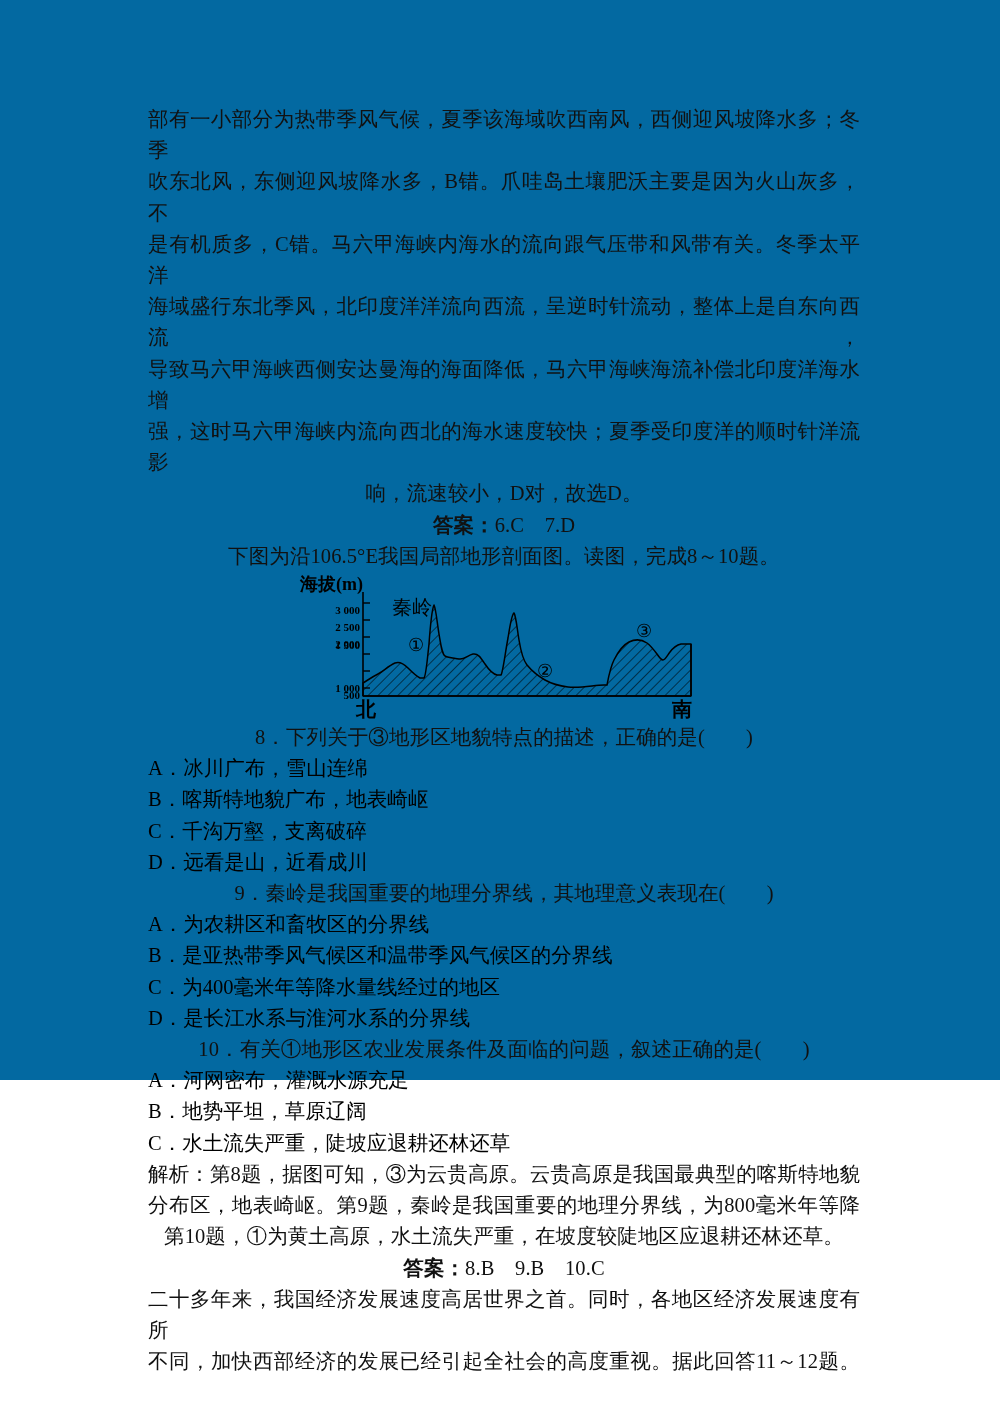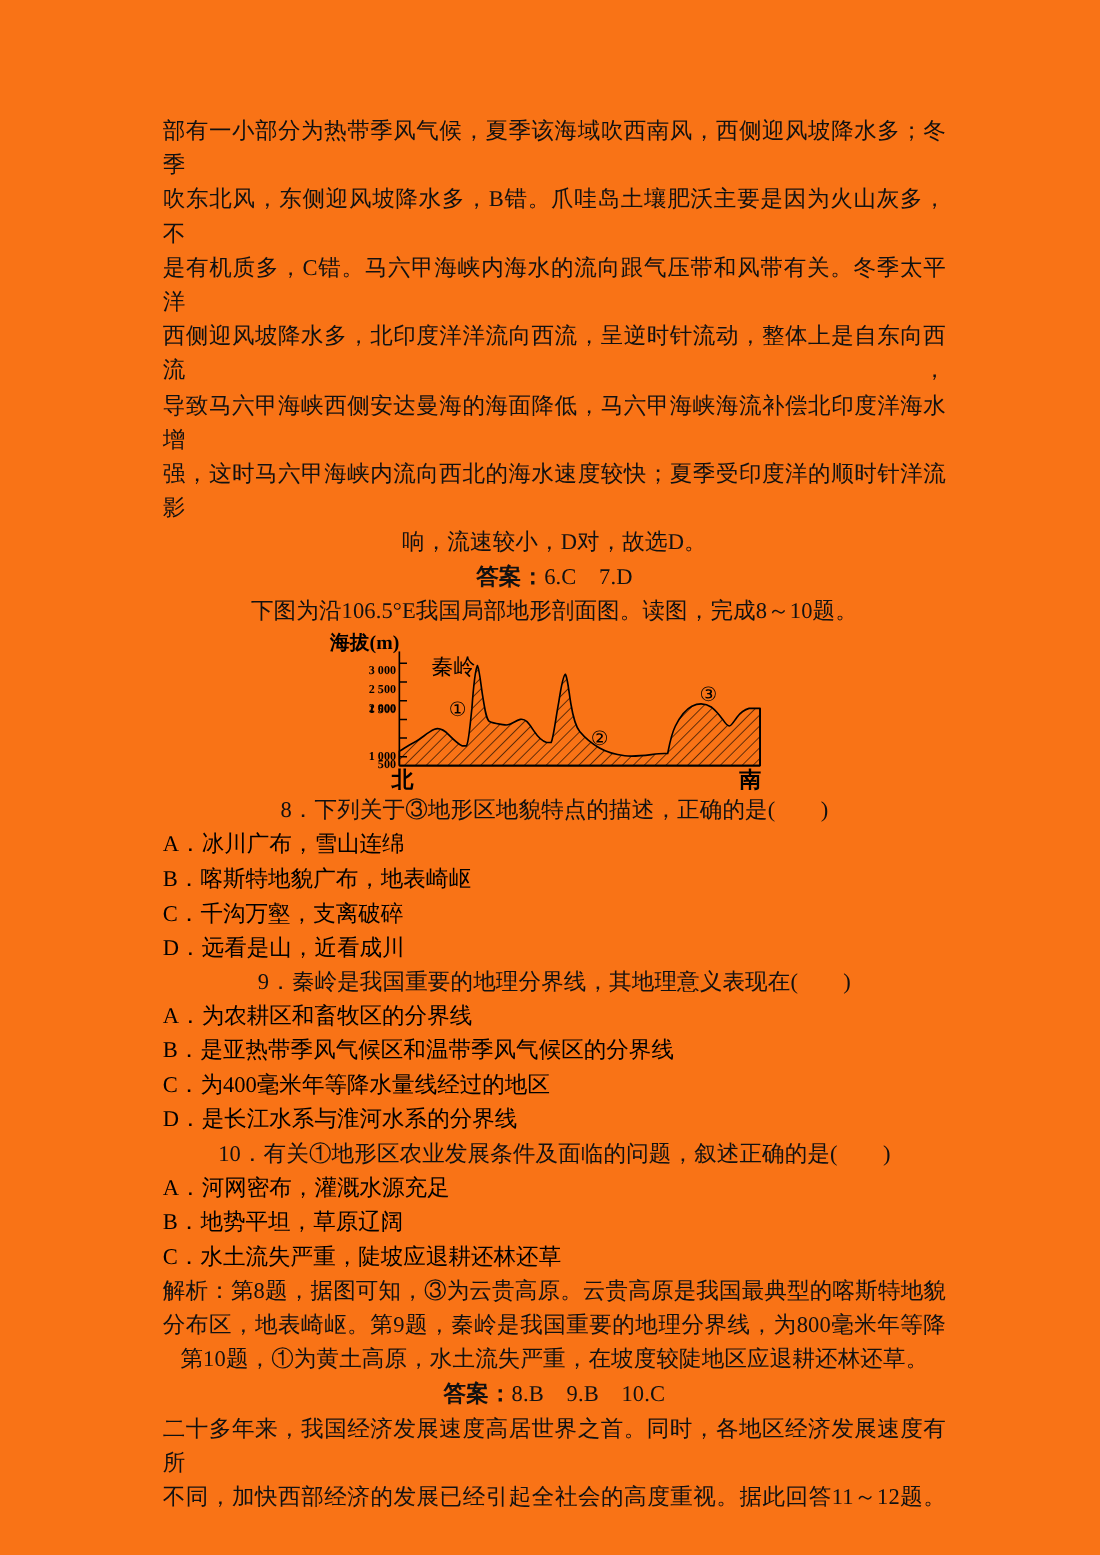--- a/index.html
+++ b/index.html
@@ -12,22 +12,22 @@
     height: 1414px;
     font-family: "Liberation Serif", "DejaVu Serif", serif;
     color: #000000;
     position: relative;
     overflow: hidden;
   }
   .page {
     position: absolute;
     left: 0; top: 0;
     width: 1000px;
-    height: 1414px;
-    background: #f97316;
+    height: 1080px;
+    background: #0369a1;
   }
   .content {
     position: absolute;
     left: 148px;
     top: 104px;
     width: 712px;
   }
   .line {
     font-size: 20.5px;
     line-height: 31.2px;
@@ -112,21 +112,21 @@
 </head>
 <body>
 
 <div class="page">
   <div class="content">
 
     <div>
       <div class="line just">部有一小部分为热带季风气候，夏季该海域吹西南风，西侧迎风坡降水多；冬季</div>
       <div class="line just">吹东北风，东侧迎风坡降水多，B错。爪哇岛土壤肥沃主要是因为火山灰多，不</div>
       <div class="line just">是有机质多，C错。马六甲海峡内海水的流向跟气压带和风带有关。冬季太平洋</div>
-      <div class="line just">西侧迎风坡降水多，北印度洋洋流向西流，呈逆时针流动，整体上是自东向西流，</div>
+      <div class="line just">海域盛行东北季风，北印度洋洋流向西流，呈逆时针流动，整体上是自东向西流，</div>
       <div class="line just">导致马六甲海峡西侧安达曼海的海面降低，马六甲海峡海流补偿北印度洋海水增</div>
       <div class="line just">强，这时马六甲海峡内流向西北的海水速度较快；夏季受印度洋的顺时针洋流影</div>
       <div class="line plain">响，流速较小，D对，故选D。</div>
     </div>
 
     <div class="line plain"><span class="bold">答案：</span><span>6.C　7.D</span></div>
 
     <div class="line plain">下图为沿106.5°E我国局部地形剖面图。读图，完成8～10题。</div>
 
     <div class="figure-wrap">

